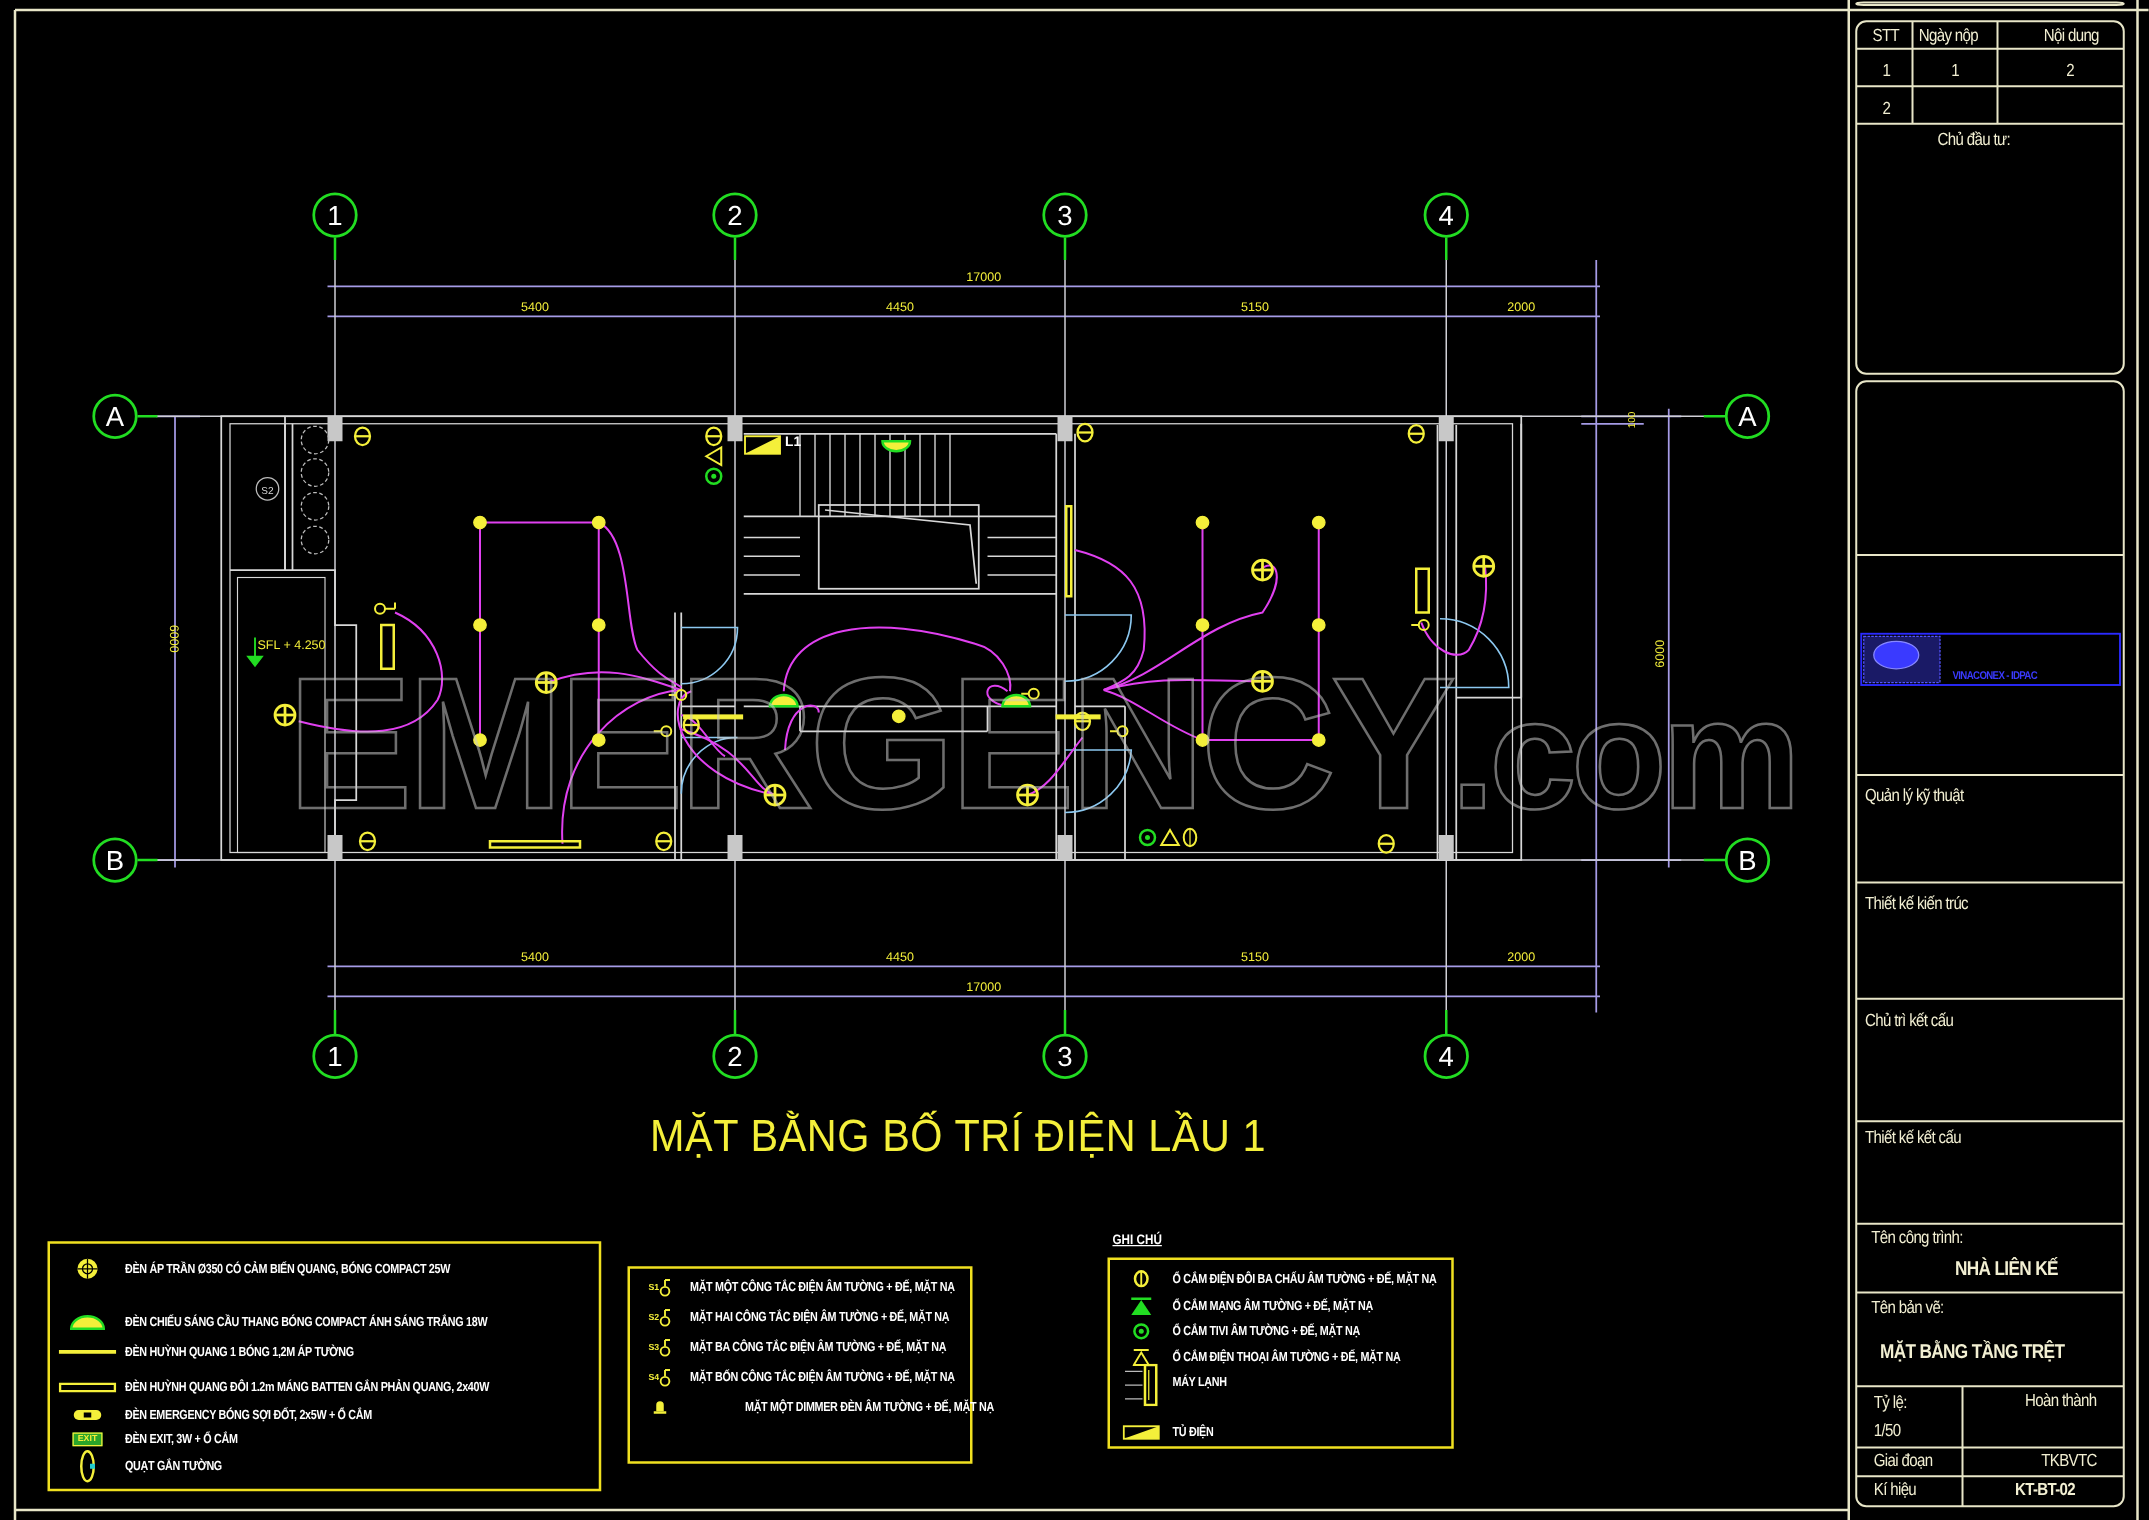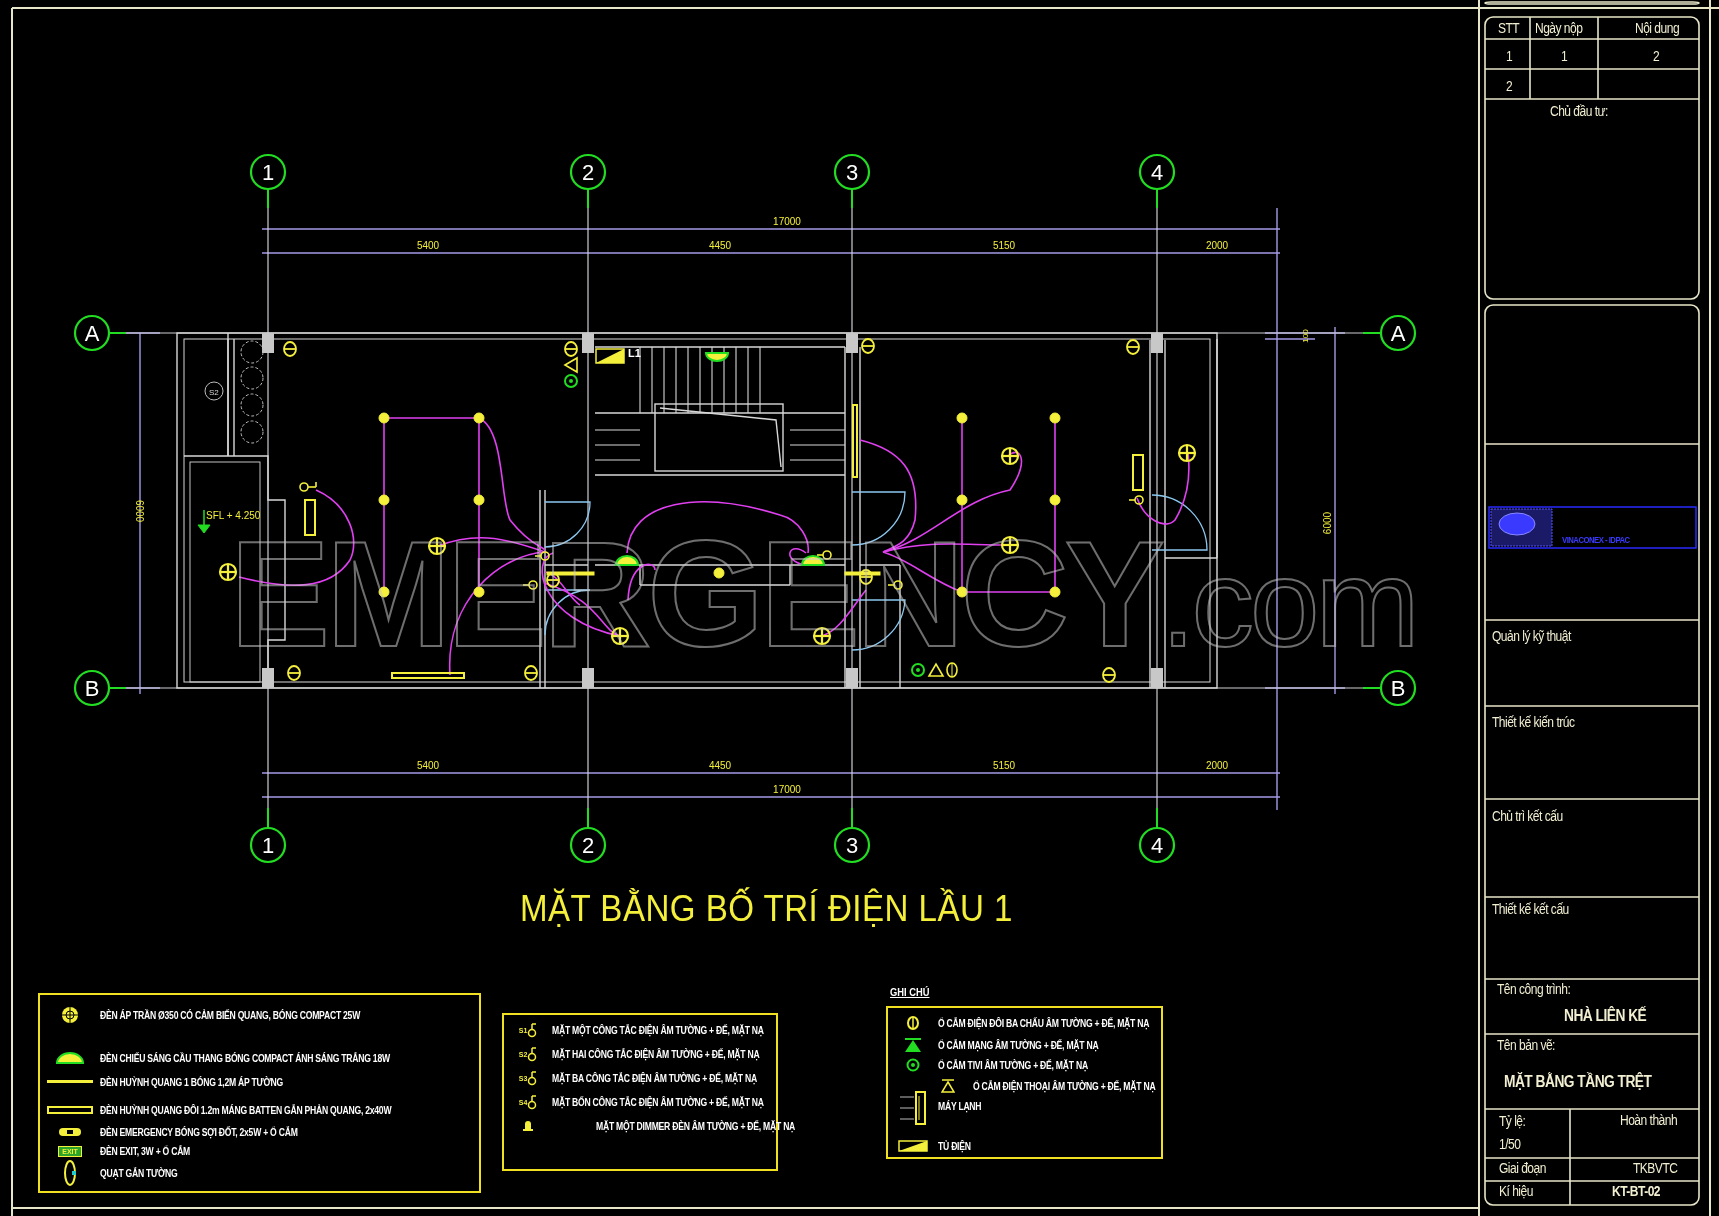--- a/index.html
+++ b/index.html
@@ -7,21 +7,21 @@
   #canvas{position:absolute;left:0;top:0;width:1719px;height:1216px;}
   .legend-box{position:absolute;border:2px solid #f0e020;box-sizing:border-box;}
   .legend-row{position:absolute;left:0;display:flex;align-items:center;height:20px;}
   .legend-text{font-family:"Liberation Sans",sans-serif;font-weight:bold;font-size:10.5px;color:#fff;letter-spacing:-0.3px;white-space:nowrap;transform:scaleX(0.82);transform-origin:left center;}
   .legend-icon{width:60px;height:20px;display:flex;align-items:center;justify-content:center;}
   .tb-text{position:absolute;font-family:"Liberation Sans",sans-serif;font-size:14px;color:#f2efd2;white-space:nowrap;letter-spacing:-0.6px;transform:scaleX(0.86);transform-origin:left center;}
   .tb-bold{font-weight:bold;}
   .plan-title{position:absolute;left:520px;top:888px;font-family:"Liberation Sans",sans-serif;font-size:36px;color:#f4ef3a;letter-spacing:0.5px;transform:scaleX(0.92);transform-origin:left center;white-space:nowrap;}
   .ghichu{position:absolute;left:890px;top:986px;font-weight:bold;font-size:11px;color:#fff;text-decoration:underline;transform:scaleX(0.85);transform-origin:left center;}
   .watermark{position:absolute;left:230px;top:508px;font-family:"Liberation Sans",sans-serif;font-weight:bold;font-size:150px;letter-spacing:-4px;color:transparent;-webkit-text-stroke:2px rgba(200,200,200,0.55);white-space:nowrap;pointer-events:none;}
-  .watermark .com{font-weight:normal;font-size:125px;}
+  .watermark .com{font-weight:bold;font-size:125px;}
 </style>
 </head>
 <body>
 
 <svg id="canvas" viewBox="0 0 1719 1216" xmlns="http://www.w3.org/2000/svg">
 
   <g fill="none" stroke="#e8e6c8" stroke-width="2">
     <line x1="12" y1="8" x2="1719" y2="8"></line>
     <line x1="12" y1="8" x2="12" y2="1216"></line>
     <line x1="12" y1="1208" x2="1479" y2="1208"></line>
@@ -494,21 +494,21 @@
   </div>
   <div class="legend-row" style="top:47px;text-align:right;">
     <div class="legend-icon" style="width:50px;">
         <svg width="14" height="14">
           <circle cx="7" cy="7" r="5.5" fill="none" stroke="#22dd22" stroke-width="2"></circle>
           <circle cx="7" cy="7" r="2" fill="#22dd22"></circle>
         </svg>
       </div>
     <span class="legend-text">Ổ CẮM TIVI ÂM TƯỜNG + ĐẾ, MẶT NẠ</span>
   </div>
-  <div class="legend-row" style="top:68px;padding-left:35px;">
+  <div class="legend-row" style="top:68px;">
     <div class="legend-icon" style="width:50px;">
         <svg width="14" height="16">
           <line x1="1" y1="2" x2="13" y2="2" stroke="#f4ef3a" stroke-width="1.5"></line>
           <path d="M7,4 L13,14 L1,14 Z" fill="none" stroke="#f4ef3a" stroke-width="1.5"></path>
         </svg>
       </div>
     <span class="legend-text">Ổ CẮM ĐIỆN THOẠI ÂM TƯỜNG + ĐẾ, MẶT NẠ</span>
   </div>
   <div class="legend-row" style="top:90px;">
     <div class="legend-icon" style="width:50px;height:34px;align-items:flex-start;">

